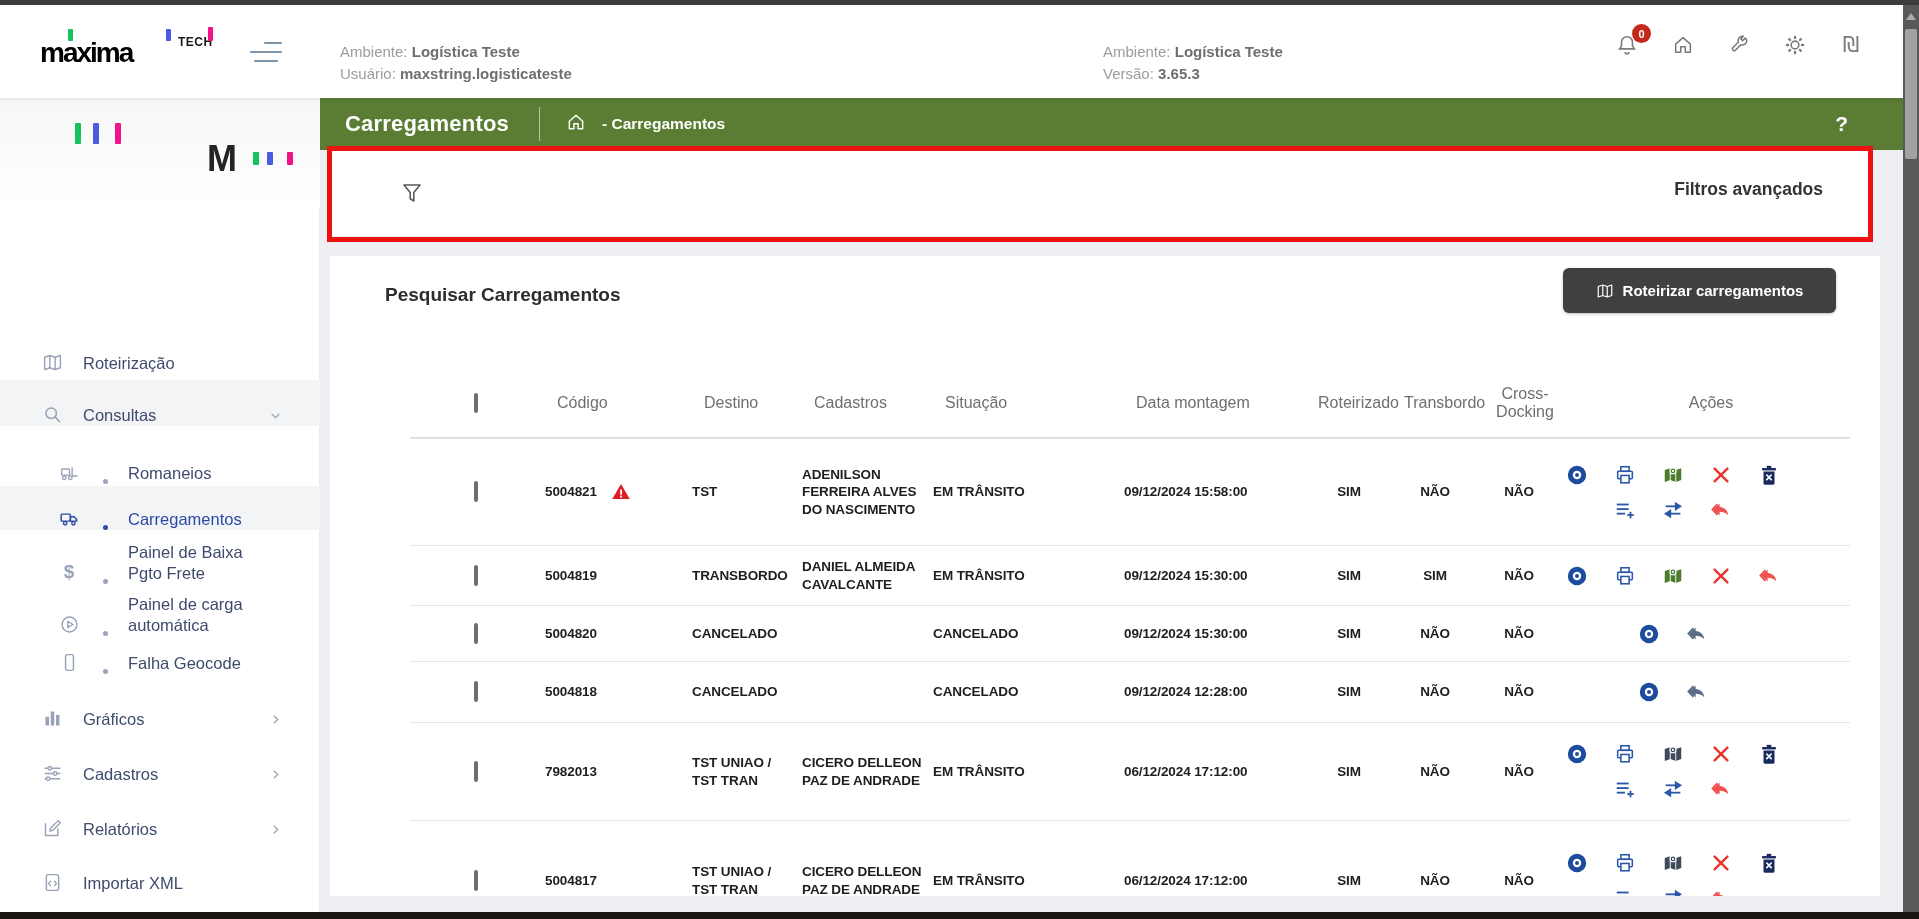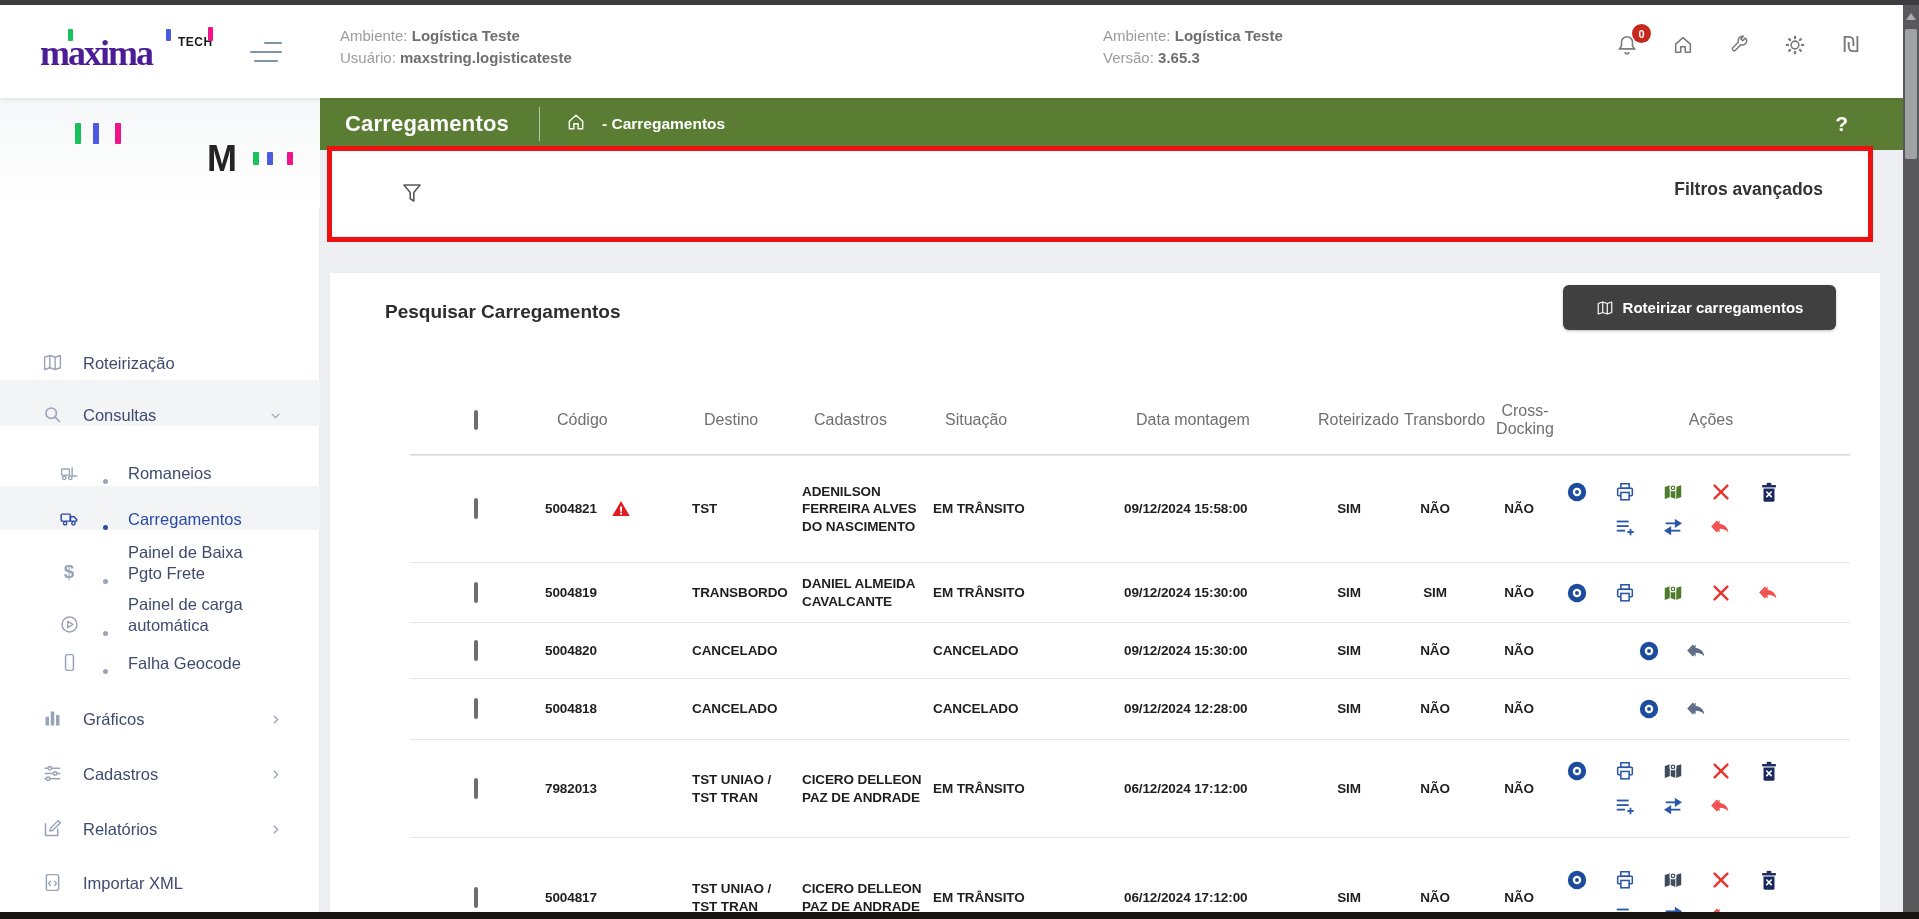--- a/index.html
+++ b/index.html
@@ -8,32 +8,32 @@
   #app { position:relative; width:1919px; height:919px; background:#edeff2; overflow:hidden; }
 
   
   .topstrip { position:absolute; left:0; top:0; width:1919px; height:5px; background:#3c3c3e; z-index:60; }
   .botstrip { position:absolute; left:0; bottom:0; width:1919px; height:7px; background:#1a1511; z-index:60; }
 
   
   .header { position:absolute; left:0; top:5px; width:1903px; height:93px; background:#fff;
             box-shadow:0 2px 4px rgba(0,0,0,.08); z-index:20; }
   .brand { position:absolute; left:40px; top:22px; width:200px; height:52px; }
-  .brand .word { font-size:36px; font-weight:800; letter-spacing:-2px; color:#4c1d95; line-height:52px;font-family:Liberation Serif, serif; }
+  .brand .word { font-size:28px; font-weight:800; letter-spacing:-2px; color:#000000; line-height:52px; }
   .brand .tech { position:absolute; left:138px; top:8px; font-size:12px; font-weight:700; color:#1b1b1b; letter-spacing:.5px; }
   .tick { position:absolute; width:5px; border-radius:1px; }
   .brand .t1 { left:28px;  top:2px;  height:12px; background:#17c15c; }
   .brand .t2 { left:126px; top:2px;  height:12px; background:#4b5ae0; }
   .brand .t3 { left:168px; top:0;    height:14px; background:#f2138a; }
   .hamburger { position:absolute; left:250px; top:37px; width:34px; height:24px; cursor:pointer; }
   .hamburger i { display:block; height:2px; background:#7e95a8; border-radius:1px; }
   .hamburger i:nth-child(1){ width:18px; margin:0 0 7px 14px; }
   .hamburger i:nth-child(2){ width:32px; margin:0 0 7px 0; }
   .hamburger i:nth-child(3){ width:24px; margin-left:4px; }
-  .envblock { position:absolute; top:20px; font-size:15px; line-height:22px; color:#9c9c9c; }
+  .envblock { position:absolute; top:36px; font-size:15px; line-height:22px; color:#9c9c9c; }
   .envblock b { color:#6f6f6f; font-weight:700; }
   .env-left { left:340px; }
   .env-right { left:1103px; }
   .hicons { position:absolute; right:40px; top:28px; display:flex; gap:32px; align-items:center; color:#7a7a7a; }
   .hicon { position:relative; width:24px; height:24px; display:flex; align-items:center; justify-content:center; cursor:pointer; }
   .hicon svg { width:22px; height:22px; }
   .hicon .glyph { font-size:21px; color:#7a7a7a; font-family:"DejaVu Sans", sans-serif; }
   .badge { position:absolute; top:-9px; right:-12px; min-width:19px; height:19px; border-radius:10px;
            background:#c5281c; color:#fff; font-size:11px; font-weight:700; display:flex;
            align-items:center; justify-content:center; padding:0 4px; }
@@ -78,21 +78,21 @@
   .greenbar .help { position:absolute; right:55px; font-size:21px; font-weight:800; cursor:pointer; }
 
   
   .filtercard { position:absolute; left:10px; top:53px; width:1538px; height:85px; background:#fff; }
   .funnel { position:absolute; left:70px; top:30px; width:26px; height:26px; color:#5a5a5a; cursor:pointer; }
   .funnel svg { width:24px; height:24px; }
   .advfilters { position:absolute; right:45px; top:28px; font-size:17.5px; font-weight:800; color:#333; cursor:pointer; }
   .redbox { position:absolute; left:7px; top:48px; width:1546px; height:96px; border:5px solid #ee1111; z-index:50; pointer-events:none; }
 
   
-  .searchcard { position:absolute; left:10px; top:175px; width:1550px; height:640px; background:#fff; overflow:hidden;padding-left:16px; }
+  .searchcard { position:absolute; left:10px; top:158px; width:1550px; height:640px; background:#fff; overflow:hidden;padding-left:16px; }
   .searchtitle { position:absolute; left:55px; top:28px; font-size:19px; font-weight:800; color:#2d2d2d; }
   .routebtn { position:absolute; left:1233px; top:12px; width:273px; height:45px; background:#404040; border:none;
               border-radius:6px; color:#fff; font-size:15px; font-weight:700; font-family:"Liberation Sans",sans-serif;
               display:flex; align-items:center; justify-content:center; gap:9px; cursor:pointer;
               box-shadow:0 1px 3px rgba(0,0,0,.25); }
   .routebtn svg { width:18px; height:18px; }
 
   
   .tbl { position:absolute; left:80px; top:112px; width:1440px; }
   .trow { display:grid; grid-template-columns:135px 147px 110px 131px 191px 182px 86px 86px 82px 290px;

